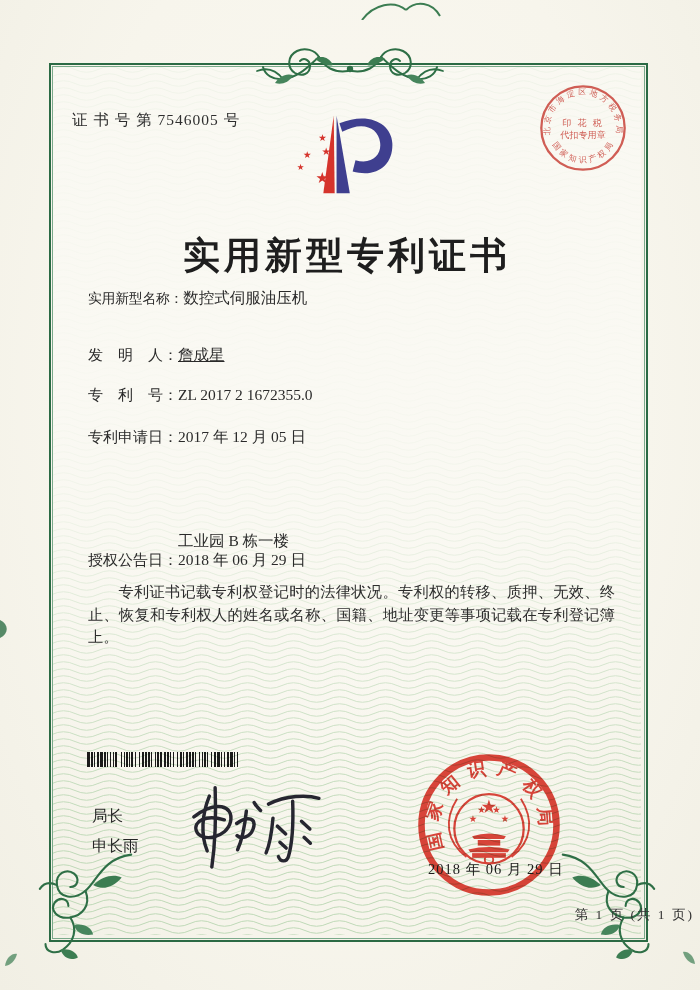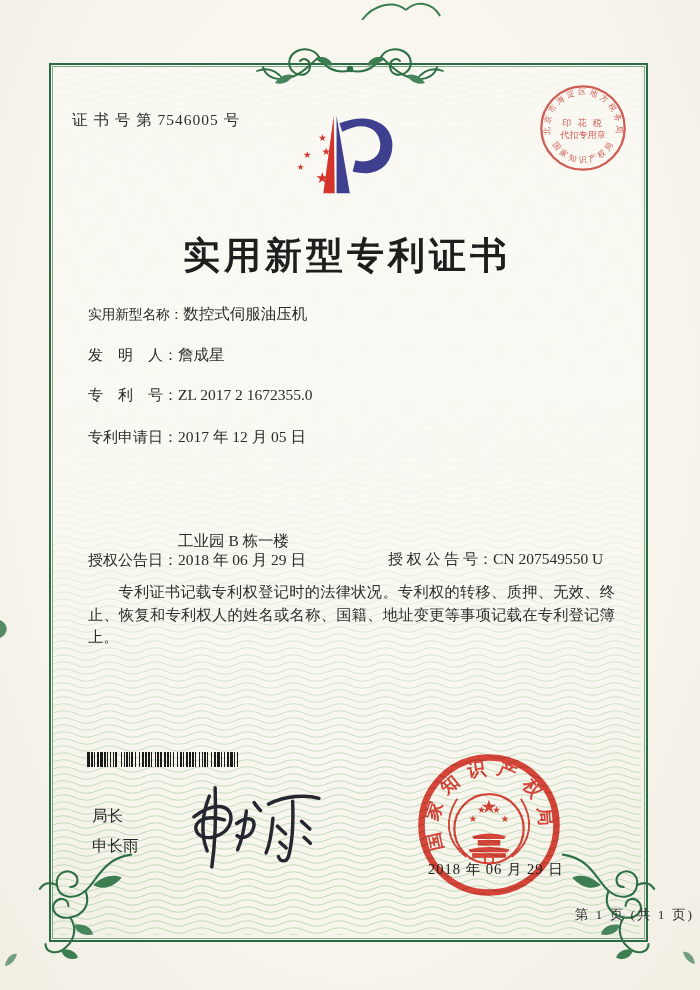--- a/index.html
+++ b/index.html
@@ -135,40 +135,37 @@
     <text font-size="8.2" fill="#cf4a42" letter-spacing="3.2">
       <textPath href="#stampTopArc" startOffset="2">北京市海淀区地方税务局</textPath>
     </text>
     <text x="48" y="46" text-anchor="middle" font-size="9.5" fill="#cf4a42" letter-spacing="2">印 花 税</text>
     <text x="48" y="58" text-anchor="middle" font-size="9.5" fill="#cf4a42">代扣专用章</text>
     <text font-size="8.4" fill="#cf4a42" letter-spacing="3">
       <textPath href="#stampBottomArc" startOffset="2">国家知识产权局</textPath>
     </text>
   </svg>
 
-  <div class="row" style="top:304px;">
+  <div class="row" style="top:288px;">
     <span class="lbl tight">实用新型名称：</span><span class="val">数控式伺服油压机</span>
   </div>
-  <div class="row" style="top:345px;">
+  <div class="row" style="top:345px;text-decoration:underline;">
     <span class="lbl">发　明　人：</span><span class="val">詹成星</span>
   </div>
   <div class="row" style="top:386px;">
     <span class="lbl">专　利　号：</span><span class="val">ZL 2017 2 1672355.0</span>
   </div>
   <div class="row" style="top:427px;">
     <span class="lbl">专利申请日：</span><span class="val">2017 年 12 月 05 日</span>
   </div>
   <div class="row" style="top:531px;left:178px;">
     <span class="val">工业园 B 栋一楼</span>
   </div>
   <div class="row" style="top:550px;">
     <span class="lbl">授权公告日：</span><span class="val">2018 年 06 月 29 日</span>
-    <span class="col2">
-      <span class="lbl" style="min-width:0;">授 权 公 告 号：</span><span class="val">CN 207549550 U</span>
-    </span>
   </div>
 
   <div class="legal">
     <p>专利证书记载专利权登记时的法律状况。专利权的转移、质押、无效、终止、恢复和专利权人的姓名或名称、国籍、地址变更等事项记载在专利登记簿上。</p>
   </div>
 
   <div class="barcode" id="barcode">
       <span class="bar" style="width: 3.15px;"></span>
       <span class="gap" style="width: 1.05px;"></span>
       <span class="bar" style="width: 2.1px;"></span>

